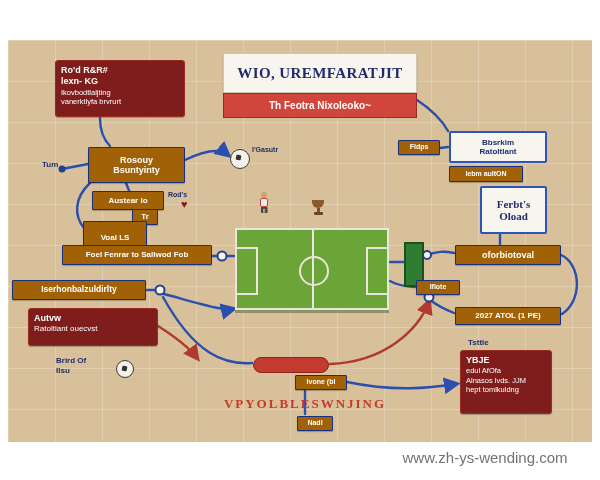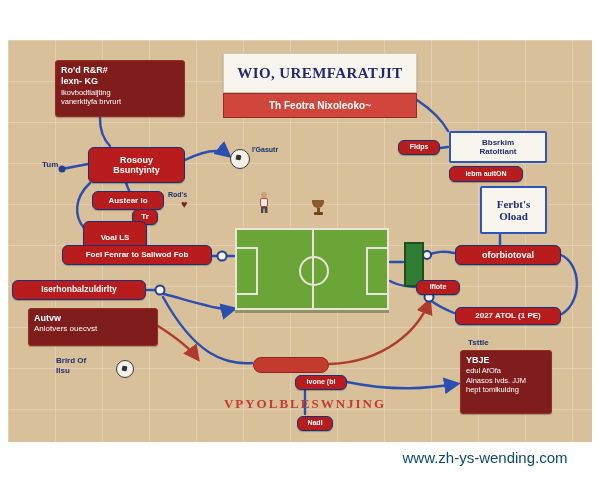--- a/index.html
+++ b/index.html
@@ -13,21 +13,21 @@
       linear-gradient(90deg, rgba(255,255,255,.22) 1px, transparent 1px);
     background-size:47px 41px;}
   
   .wires{position:absolute;left:0;top:0;width:600px;height:480px;z-index:1;pointer-events:none;}
   .ln{fill:none;stroke:#2b4fae;stroke-width:2.4;stroke-linecap:round;}
   .lnr{fill:none;stroke:#b03a2e;stroke-width:2.4;stroke-linecap:round;}
   .node{fill:#f5f2ea;stroke:#24418f;stroke-width:2;}
   .dot{fill:#24418f;}
   
   .abs{position:absolute;z-index:2;box-sizing:border-box;}
-  .bluebox{background:#b91c1c;border:1px solid #16307d;border-radius:6px;color:#fff;
+  .bluebox{background:#a16207;border:1px solid #16307d;border-radius:1px;color:#fff;
     display:flex;flex-direction:column;align-items:center;justify-content:center;
     text-align:center;font-weight:bold;line-height:1.15;box-shadow:0 1px 1px rgba(0,0,0,.25);}
   .redbox{background:#7f1d1d;border:1px solid #992c22;border-radius:3px;color:#fff;
     padding:4px 5px;line-height:1.25;box-shadow:0 1px 1px rgba(0,0,0,.25);}
   .whitebox{background:#f8f5ef;border:2px solid #2b55b8;border-radius:2px;color:#1d2e6e;
     display:flex;flex-direction:column;align-items:center;justify-content:center;
     text-align:center;font-weight:bold;}
   .paperbox{background:#f8f5ef;border:1px solid #cfc7b4;box-shadow:0 1px 2px rgba(0,0,0,.15);}
   .navy-label{color:#1d2e6e;font-weight:bold;z-index:2;position:absolute;line-height:1.2;}
   
@@ -73,21 +73,21 @@
   .miniball{position:absolute;z-index:2;width:8px;height:8px;border-radius:50%;
     background:#f4f1e9;border:1px solid #3a3a3a;}
   
   .pill{background:#c23b2e;border:1px solid #8e241b;border-radius:8px;}
   .caption-red{color:#c23b2e;font-weight:bold;font-size:13px;letter-spacing:2px;
     text-align:center;font-family:"Liberation Serif",serif;}
   .tl-mark{position:absolute;left:8px;top:6px;z-index:3;background:#fff;border:2px solid #555;
     padding:3px 10px;font-size:15px;color:#222;font-weight:normal;}
   .br-mark{position:absolute;left:370px;top:442px;width:230px;height:30px;z-index:3;
     background:#fff;display:flex;align-items:center;justify-content:center;
-    font-size:15px;color:#0c4a6e;}
+    font-size:15px;color:#737373;}
   .rtl-line0{font-weight:bold;font-size:9px;}
   .rtl-line{font-size:7.5px;}
 </style>
 </head>
 <body>
 
 <div id="stage">
 
   <div class="board"></div>
 
@@ -169,21 +169,21 @@
   <div class="abs bluebox" style="left:62px;top:245px;width:150px;height:20px;font-size:8px;">
     <span>Foel Fenrar to Sallwod Fob</span>
   </div>
 
   <div class="abs bluebox" style="left:12px;top:280px;width:134px;height:20px;font-size:8.5px;">
     <span>Iserhonbalzuldirlty</span>
   </div>
 
   <div class="abs redbox" style="left:28px;top:308px;width:130px;height:38px;">
     <div style="font-weight:bold;font-size:9px;">Autvw</div>
-    <div style="font-size:8px;">Aniotvers ouecvst</div>
+    <div style="font-size:8px;">Ratoltlant ouecvst</div>
   </div>
 
   <div class="navy-label" style="left:56px;top:356px;font-size:8px;">
     <div>Brird Of</div>
     <div>Ilsu</div>
   </div>
   <div class="ball" style="left:116px;top:360px;"></div>
 
   <div class="ball" style="left:230px;top:149px;width:18px;height:18px;"></div>
   <div class="navy-label" style="left:252px;top:146px;font-size:7px;">I'Gasutr</div>

